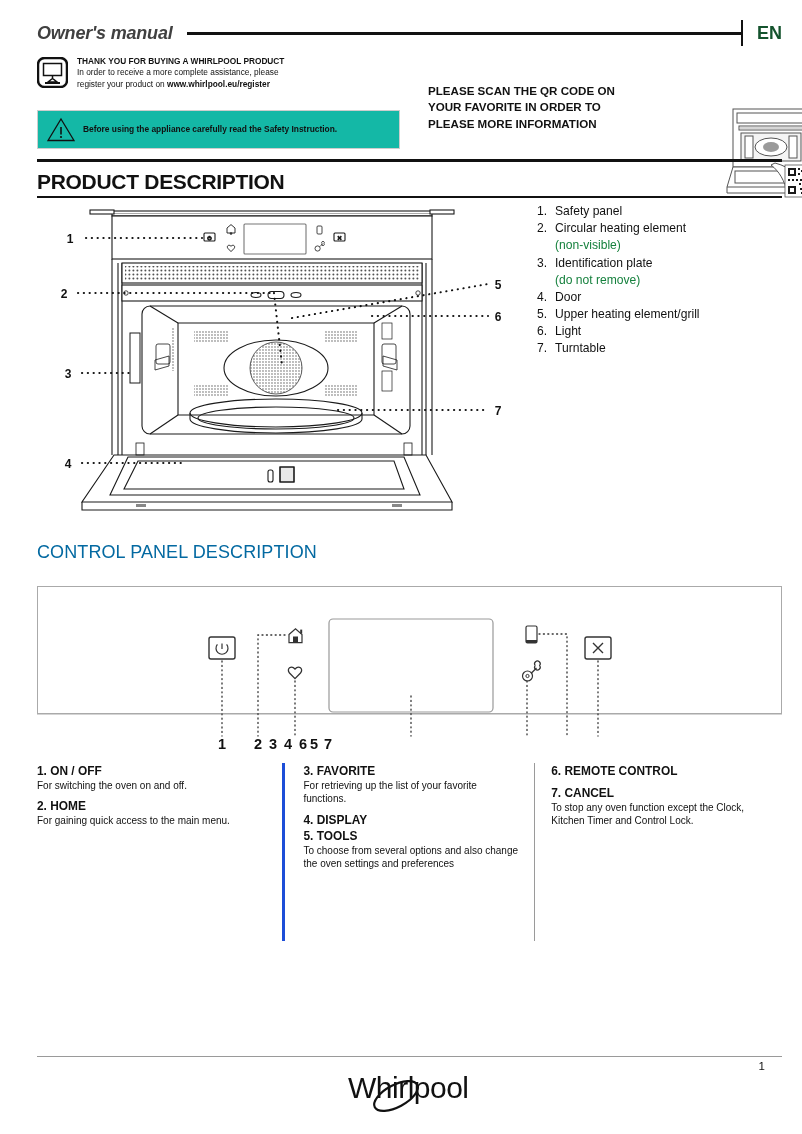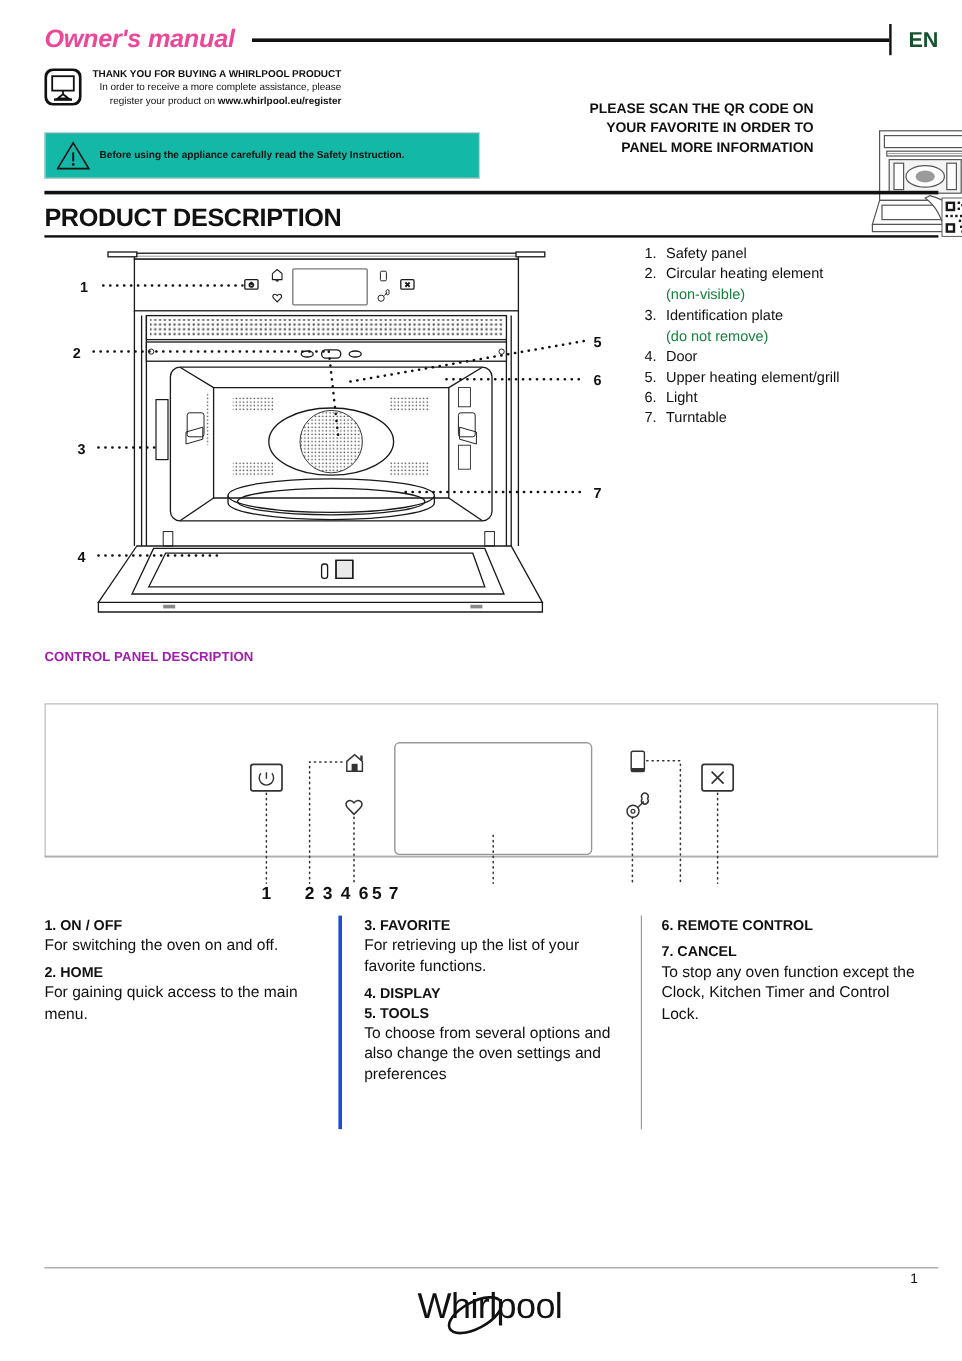--- a/index.html
+++ b/index.html
@@ -9,28 +9,28 @@
     font-family: "Liberation Sans", sans-serif;
     color: #1a1a1a;
     overflow: hidden;
   }
   .page { position: relative; width: 802px; height: 1134px; padding: 0; }
 
   
   .header { position: absolute; left: 37px; top: 22px; width: 745px; }
   .header-top { display: flex; align-items: center; height: 22px; }
   .owners-manual {
-    font-size: 21px; font-weight: bold; font-style: italic;
-    letter-spacing: -0.2px; white-space: nowrap; color: #ec4899;
+    font-size: 18px; font-weight: bold; font-style: italic;
+    letter-spacing: -0.2px; white-space: nowrap; color: #404040;
   }
   .header-rule { flex: 1; height: 3px; background: #111; margin: 0 0 0 14px; }
   .header-lang-sep { width: 2px; height: 26px; background: #111; margin: 0 14px 0 0; }
   .header-lang { font-size: 18px; font-weight: bold; letter-spacing: 0px; color: #14532d; }
 
-  .header-body { position: relative; margin-top: 11px; height: 108px; text-align: right; }
+  .header-body { position: relative; margin-top: 11px; height: 108px; }
 
   .thankyou-block { position: absolute; left: 0; top: 0; width: 340px; display: flex; gap: 9px; }
   .monitor-icon { flex: 0 0 auto; width: 31px; height: 31px; margin-top: 2px; }
   .thankyou-text { padding-top: 1px; }
   .thankyou-title { font-size: 8.3px; font-weight: bold; letter-spacing: 0.0px; color: #111; line-height: 1.25; }
   .thankyou-sub { font-size: 8.3px; line-height: 1.36; color: #111; margin-top: 1px; }
   .thankyou-sub b { font-weight: bold; }
 
   .safety-box {
     position: absolute; left: 0; top: 55px; width: 363px; height: 39px;
@@ -60,31 +60,31 @@
   .parts-list li {
     list-style: none; font-size: 12.1px; line-height: 1.42; color: #111;
     display: flex; gap: 5px;
   }
   .parts-list li .num { width: 13px; flex: 0 0 auto; }
   .parts-list li .sub { color: #15803d; display: block; }
 
   
   .cp-title {
     position: absolute; left: 37px; top: 542px;
-    font-size: 11px; font-weight: bold; letter-spacing: 0.1px; color: #a21caf;
+    font-size: 18px; font-weight: normal; letter-spacing: 0.1px; color: #0369a1;
   }
   .cp-svg { position: absolute; left: 37px; top: 586px; width: 745px; height: 165px; }
 
   
   .cols { position: absolute; left: 37px; top: 763px; width: 745px; display: flex; }
   .col { width: 250px; padding-right: 14px; }
   .col.mid { border-left: 3px solid #1d4ed8; padding-left: 18px; width: 256px; height: 178px; }
   .col.right { border-left: 1px solid #9a9a9a; padding-left: 16px; width: 252px; height: 178px; }
   .item-title { font-size: 11.9px; font-weight: bold; color: #111; line-height: 1.35; }
-  .item-body { font-size: 13px; color: #111; line-height: 1.33; margin-bottom: 6px; }
+  .item-body { font-size: 10px; color: #111; line-height: 1.33; margin-bottom: 6px; }
   .item-body sup { font-size: 0.68em; vertical-align: super; }
   .sp6 { height: 6px; }
 
   
   .footer-rule { position: absolute; left: 37px; top: 1056px; width: 745px; height: 1px; background: #9a9a9a; }
   .page-num { position: absolute; right: 37px; top: 1060px; font-size: 11.5px; color: #111; }
   .brand { position: absolute; left: 346px; top: 1068px; width: 140px; height: 46px; }
 </style>
 </head>
 <body>
@@ -126,21 +126,21 @@
             <rect x="26.4" y="20" width="3.2" height="15" fill="#111"></rect>
             <circle cx="28" cy="40" r="2.2" fill="#111"></circle>
           </svg>
         </div>
         <div class="safety-text">Before using the appliance carefully read the Safety Instruction.</div>
       </div>
 
       <div class="qr-block">
         <div class="qr-title">PLEASE SCAN THE QR CODE ON</div>
         <div class="qr-title">YOUR FAVORITE IN ORDER TO</div>
-        <div class="qr-title">PANEL MORE INFORMATION</div>
+        <div class="qr-title">PLEASE MORE INFORMATION</div>
       </div>
 
       <div class="oven-thumb">
         <svg viewBox="0 0 96 98" width="96" height="98">
           <g fill="none" stroke="#555" stroke-width="1">
             <rect x="10" y="4" width="76" height="58"></rect>
             <rect x="14" y="8" width="68" height="10" fill="#fff"></rect>
             <rect x="16" y="21" width="64" height="4" fill="#fff"></rect>
             <g stroke="#777" stroke-width="0.6">
               <line x1="17" y1="23" x2="79" y2="23"></line>

